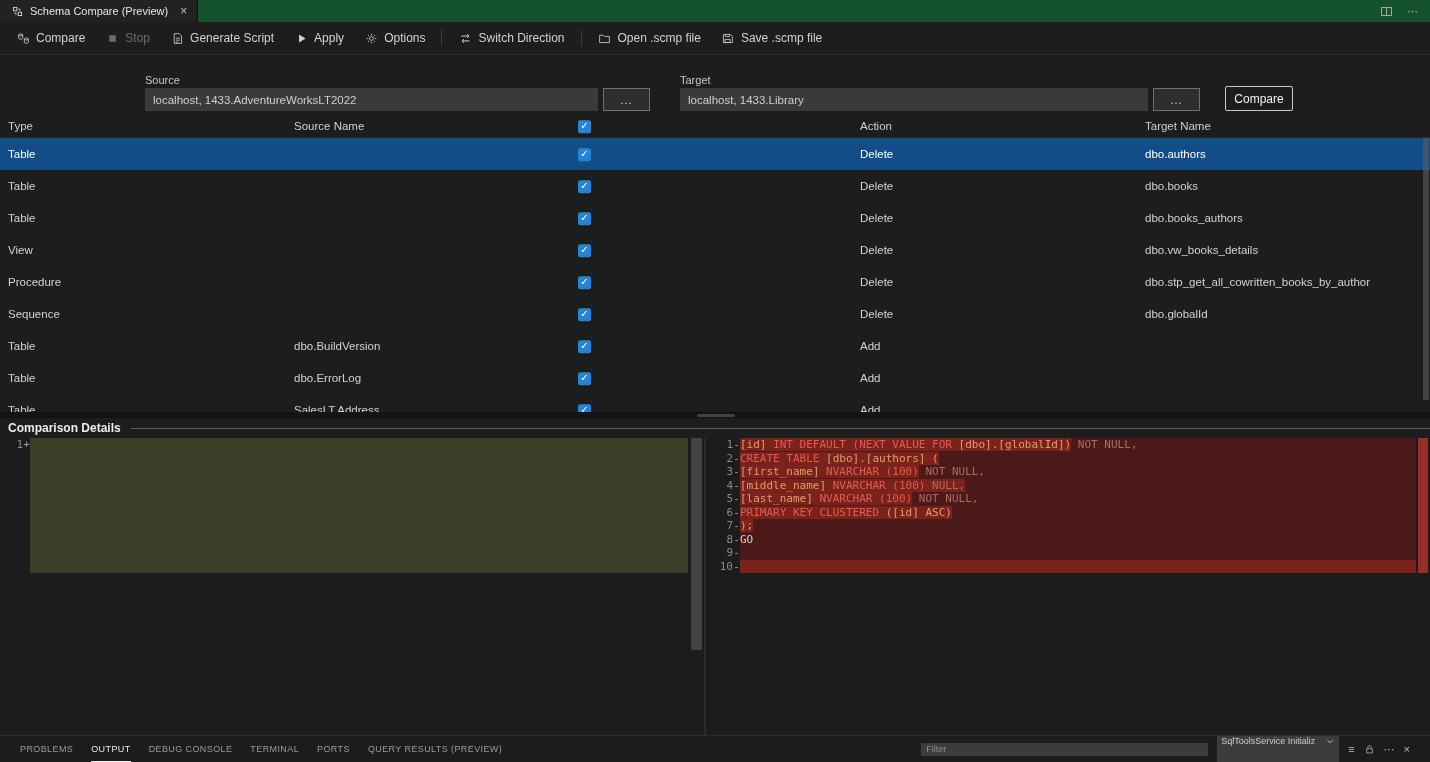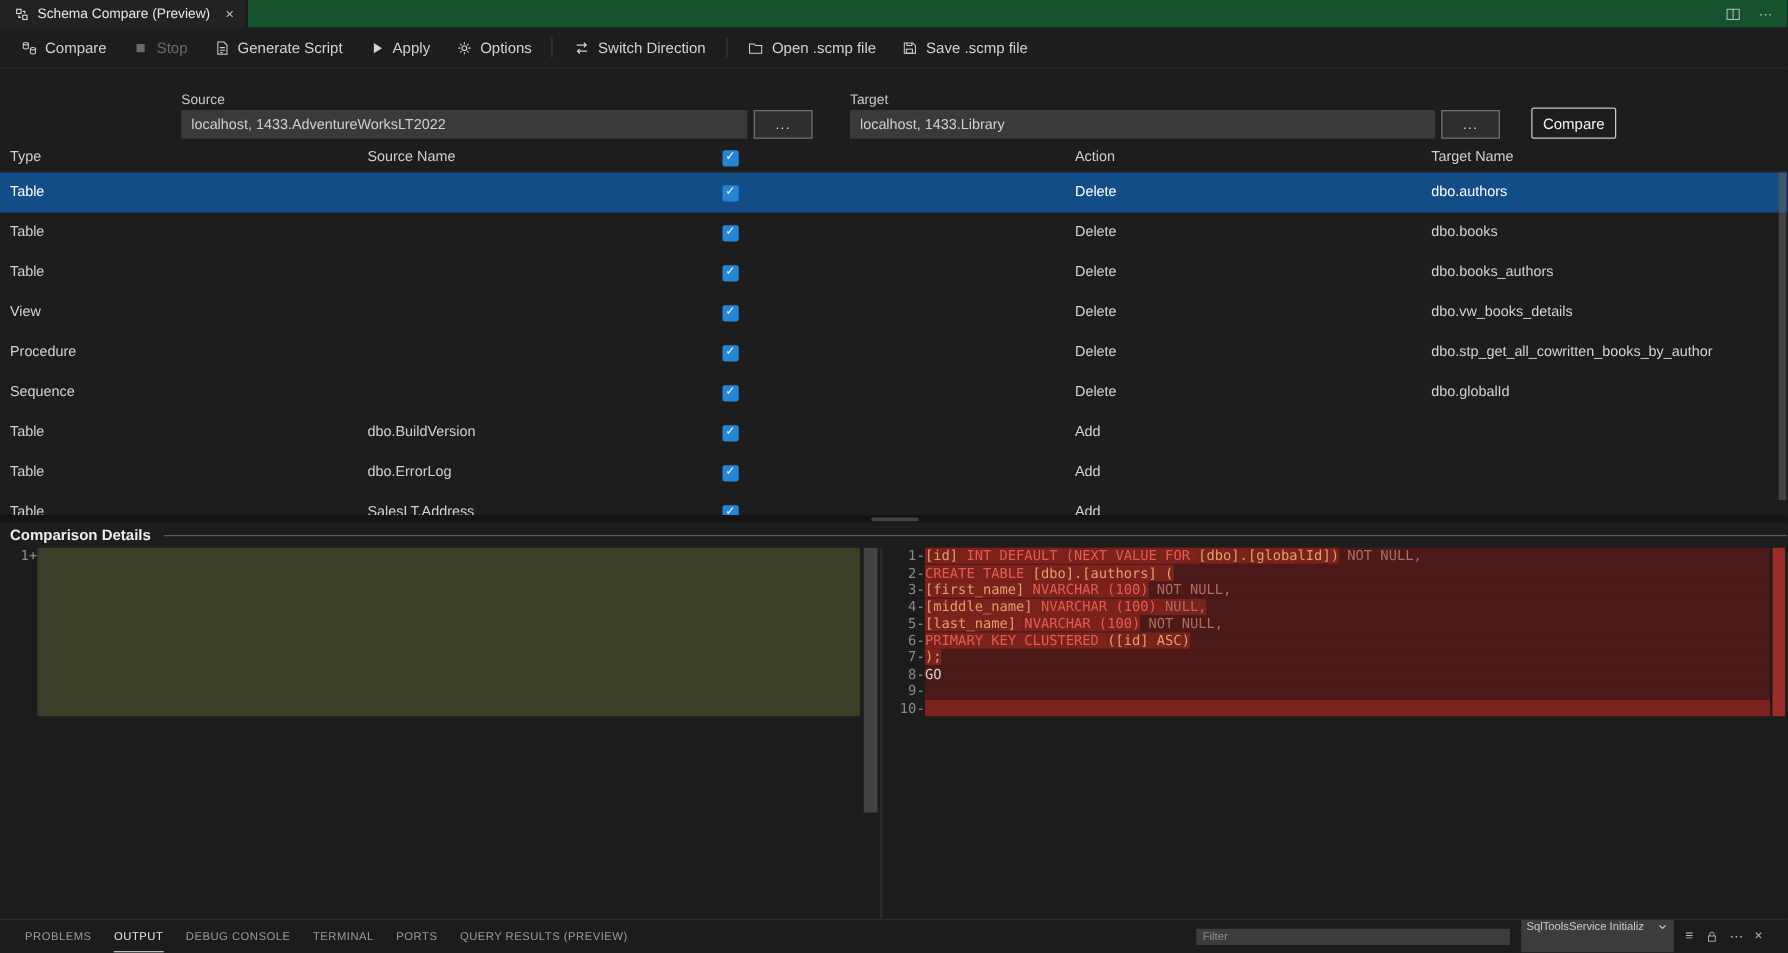--- a/index.html
+++ b/index.html
@@ -81,21 +81,21 @@
   .ruler{position:absolute;right:0;top:0;bottom:0;width:14px;background:#1c1c1c}
   .ruler-mark{position:absolute;left:2px;right:2px;top:0;height:135px;background:#9a2d27}
 
   
   .panelbar{flex:0 0 17px;display:flex;align-items:center;background:#1c1c1c;
     border-top:1px solid #2d2d2d;font-size:9px;color:#9b9b9b;padding:0 20px;position:relative}
   .ptab{margin-right:18px;letter-spacing:.4px;cursor:pointer;height:100%;
     display:flex;align-items:center;border-bottom:1px solid transparent;white-space:nowrap}
   .ptab.active{color:#eaeaea;border-bottom-color:#eaeaea}
   .panel-right{margin-left:auto;display:flex;align-items:center;gap:9px}
-  .filter-input{width:251px;height:13px;background:#3c3c3c;border:0;color:#ccc;
+  .filter-input{width:287px;height:13px;background:#3c3c3c;border:0;color:#ccc;
     font-size:9px;padding:0 5px;outline:none;font-family:"Liberation Sans",sans-serif}
   .filter-input::placeholder{color:#8f8f8f}
   .service-dd{width:122px;height:26px;background:#3c3c3c;display:flex;align-items:flex-start;
     justify-content:space-between;padding:0 4px;font-size:9px;color:#ccc;cursor:pointer;white-space:nowrap;overflow:hidden}
   .pb-icon{color:#bdbdbd;cursor:pointer;font-size:11px;display:inline-flex;align-items:center}
   .pb-icon svg{width:11px;height:11px}
 </style>
 </head>
 <body>
 

